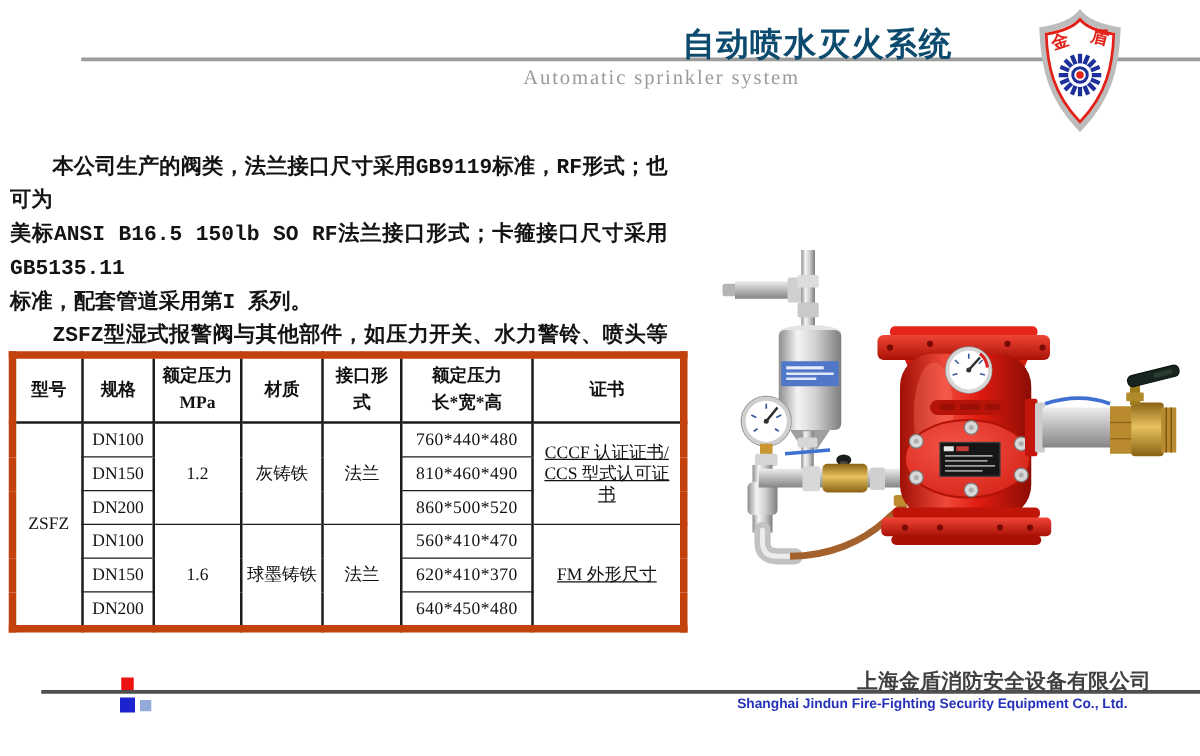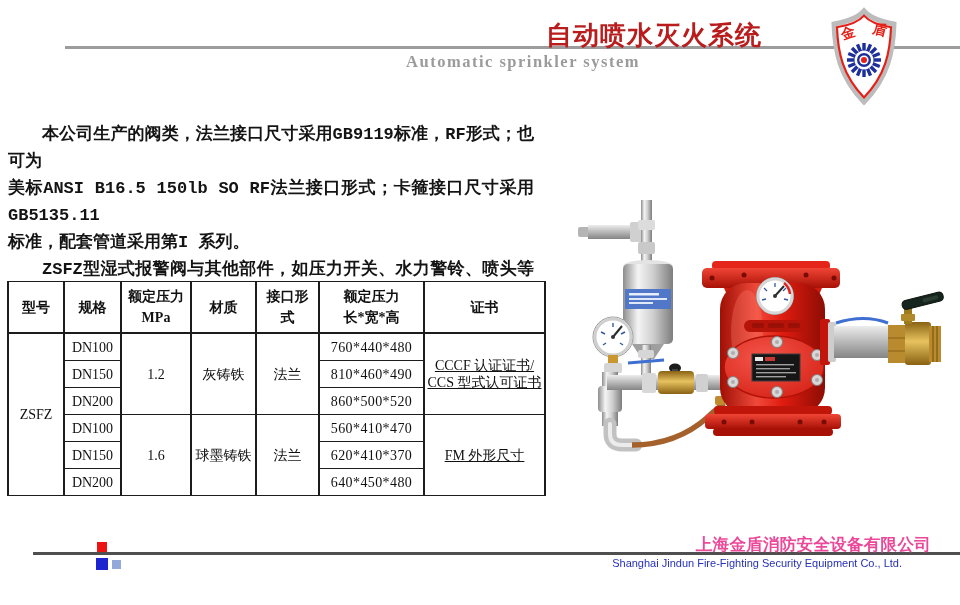--- a/index.html
+++ b/index.html
@@ -1,52 +1,52 @@
 <!DOCTYPE html>
 <html><head>
 <meta charset="utf-8">
 <style>
   html,body{margin:0;padding:0;background:#fff;}
   #page{position:relative;width:960px;height:605px;background:#fff;overflow:hidden;
         font-family:"Liberation Sans","DejaVu Sans",sans-serif;}
 
   
   .title-cn{position:absolute;top:18px;right:198px;font-family:Liberation Sans, sans-serif;
-            font-weight:bold;font-size:26px;letter-spacing:1px;color:#b91c1c;white-space:nowrap;}
+            font-weight:bold;font-size:26px;letter-spacing:1px;color:#0c4a6e;white-space:nowrap;}
   .header-line{position:absolute;top:46px;left:65px;width:895px;height:3px;background:#9c9c9c;}
   .title-en{position:absolute;top:52px;right:320px;font-family:"Liberation Serif","DejaVu Serif",serif;
-            font-weight:bold;font-size:16.5px;letter-spacing:1.5px;color:#9b9b9b;white-space:nowrap;}
+            font-weight:normal;font-size:16.5px;letter-spacing:1.5px;color:#9b9b9b;white-space:nowrap;}
   .logo{position:absolute;top:7px;left:829px;width:70px;height:102px;z-index:5;}
 
   
   .paragraphs{position:absolute;left:8px;top:121px;width:526px;color:#141414;
               font-family:Liberation Mono, monospace;font-weight:bold;
               font-size:17px;line-height:27px;}
   .paragraphs p{margin:0;text-indent:2em;white-space:pre-line;text-align:justify;}
 
   
   .spec-table{position:absolute;left:7px;top:281px;width:537px;border-collapse:collapse;
               table-layout:fixed;background:#fff;color:#111;text-align:center;
               font-family:"Liberation Serif","DejaVu Serif",serif;}
   .spec-table th,.spec-table td{border:1px solid #1c1c1c;border-left-width:2px;border-right-width:2px;
               padding:0 2px;overflow:hidden;}
-  .spec-table{border:1px solid #c2410c;}
+  .spec-table{border:6px solid #c2410c;}
   .spec-table th{height:50px;font-size:14px;font-weight:bold;white-space:pre-line;line-height:21px;border-bottom-width:2px;}
   .spec-table td{height:26px;font-size:14px;line-height:17px;margin-top:20px;}
   .cell-pre{white-space:pre-line;line-height:26px;text-decoration:underline;}
   .cell-dim{letter-spacing:0.4px;}
 
   
   .f-red-sq{position:absolute;left:97px;top:542px;width:10px;height:11px;background:#ee1313;}
   .footer-line{position:absolute;left:33px;top:552px;width:927px;height:3px;background:#4f4f4f;}
   .f-blue-sq{position:absolute;left:96px;top:558px;width:12px;height:12px;background:#1b24cf;}
   .f-lblue-sq{position:absolute;left:112px;top:560px;width:9px;height:9px;background:#93a9d9;}
-  .company-cn{position:absolute;right:29px;top:534px;font-weight:bold;font-size:16.5px;
-              letter-spacing:0.3px;color:#ec4899;white-space:nowrap;}
-  .company-en{position:absolute;right:58px;top:557px;font-weight:normal;font-size:11px;
+  .company-cn{position:absolute;right:39px;top:534px;font-weight:bold;font-size:16.5px;
+              letter-spacing:0.3px;color:#404040;white-space:nowrap;}
+  .company-en{position:absolute;right:58px;top:557px;font-weight:bold;font-size:11px;
               color:#2531b8;white-space:nowrap;padding-left:44px;}
 
   
   .photo{position:absolute;left:572px;top:192px;width:388px;height:333px;}
 </style>
 </head>
 <body>
 
 <div id="page">
 

